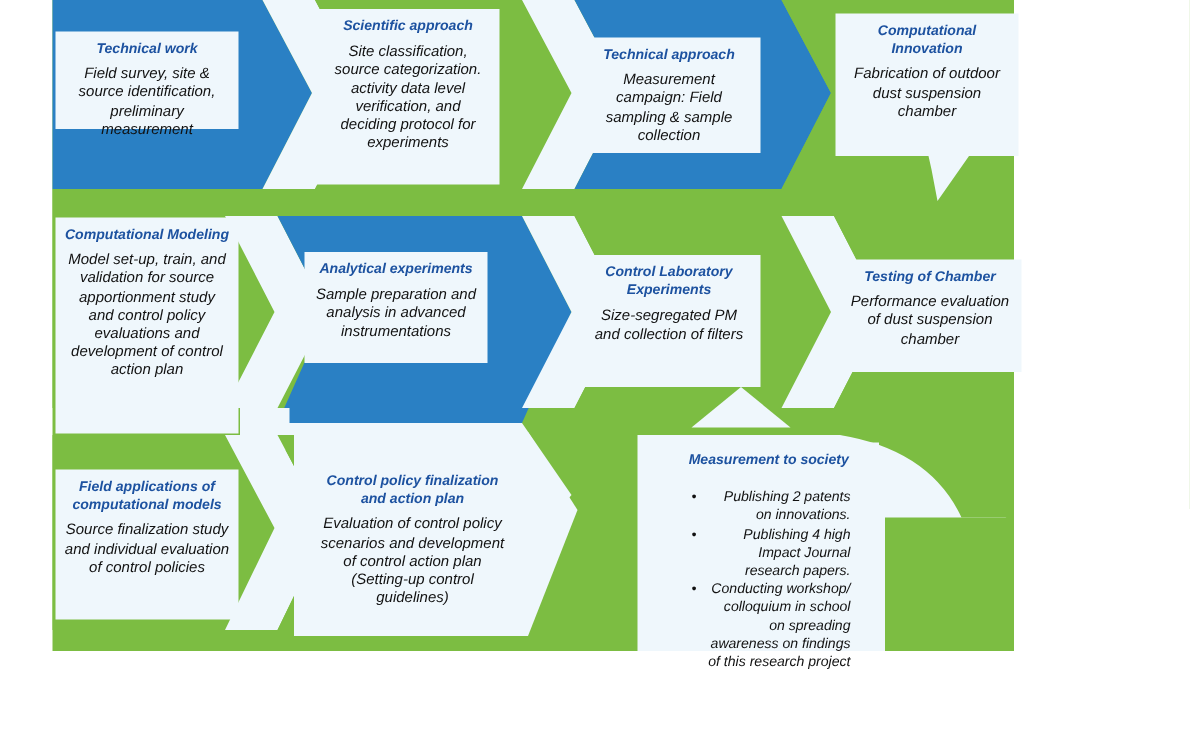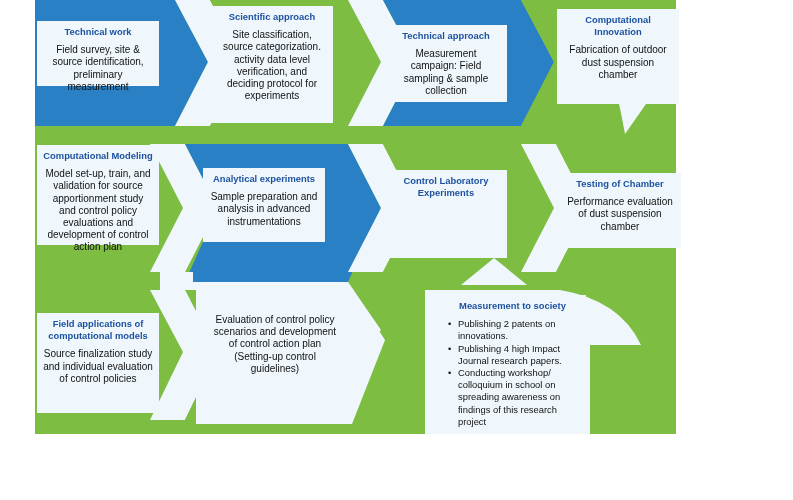--- a/index.html
+++ b/index.html
@@ -29,20 +29,21 @@
     height: 500px;
   }
 
   .card {
     position: absolute;
     background: #eff7fc;
     box-sizing: border-box;
     padding: 5px 6px 24px 6px;
     text-align: center;
     color: #1a1a1a;
+    font-style: italic;
   }
 
   .card-title {
     color: #1d52a0;
     font-weight: bold;
     font-size: 9.4px;
     line-height: 12.2px;
     margin-bottom: 6px;
   }
 
@@ -53,23 +54,24 @@
   }
 
   .card.bulleted {
     text-align: left;
     padding-left: 8px;
   }
   .card.bulleted .card-title {
     text-align: center;
   }
   .card.bulleted ul {
-    margin: 0;
+    margin: 13px;
     padding-left: 13px;
     list-style: none;
+    text-align: right;
   }
   .card.bulleted li {
     position: relative;
     font-size: 9.4px;
     line-height: 12.2px;
     color: #111111;
     margin-bottom: 0px;
   }
   .card.bulleted li::before {
     content: "\2022";
@@ -77,21 +79,21 @@
     left: -10px;
     top: 0;
   }
 
   
   #card-technical-work      { left: 37px;  top: 21px;  width: 122px; height: 65px; }
   #card-scientific-approach { left: 211px; top: 6px;   width: 122px; height: 117px; }
   #card-technical-approach  { left: 385px; top: 25px;  width: 122px; height: 77px; }
   #card-tech-innovation     { left: 557px; top: 9px;   width: 122px; height: 95px; }
 
-  #card-computational       { left: 37px;  top: 145px; width: 122px; height: 100px; }
+  #card-computational       { left: 37px;  top: 145px; width: 122px; height: 144px; }
   #card-analytical          { left: 203px; top: 168px; width: 122px; height: 74px; }
   #card-control-lab         { left: 385px; top: 170px; width: 122px; height: 88px; }
   #card-testing-chamber     { left: 559px; top: 173px; width: 122px; height: 75px; }
 
   #card-field-applications  { left: 37px;  top: 313px; width: 122px; height: 100px; }
   #card-control-policy      { left: 205px; top: 309px; width: 140px; height: 113px; }
   #card-contribution        { left: 437px; top: 295px; width: 149px; height: 137px; }
 </style>
 </head>
 <body>
@@ -180,33 +182,35 @@
     <div class="card-body">Model set-up, train, and validation for source apportionment study and control policy evaluations and development of control action plan</div>
   </div>
 
   <div class="card" id="card-analytical">
     <div class="card-title">Analytical experiments</div>
     <div class="card-body">Sample preparation and analysis in advanced instrumentations</div>
   </div>
 
   <div class="card" id="card-control-lab">
     <div class="card-title">Control Laboratory Experiments</div>
+    <div class="card-body">Size-segregated PM and collection of filters</div>
   </div>
 
   <div class="card" id="card-testing-chamber">
     <div class="card-title">Testing of Chamber</div>
     <div class="card-body">Performance evaluation of dust suspension chamber</div>
   </div>
 
   <div class="card" id="card-field-applications">
     <div class="card-title">Field applications of computational models</div>
     <div class="card-body">Source finalization study and individual evaluation of control policies</div>
   </div>
 
   <div class="card" id="card-control-policy">
+    <div class="card-title">Control policy finalization and action plan</div>
     <div class="card-body">Evaluation of control policy scenarios and development of control action plan (Setting-up control guidelines)</div>
   </div>
 
   <div class="card bulleted" id="card-contribution">
     <div class="card-title">Measurement to society</div>
     <ul>
       <li>Publishing 2 patents on innovations.</li>
       <li>Publishing 4 high Impact Journal research papers.</li>
       <li>Conducting workshop/ colloquium in school on spreading awareness on findings of this research project</li>
     </ul>

